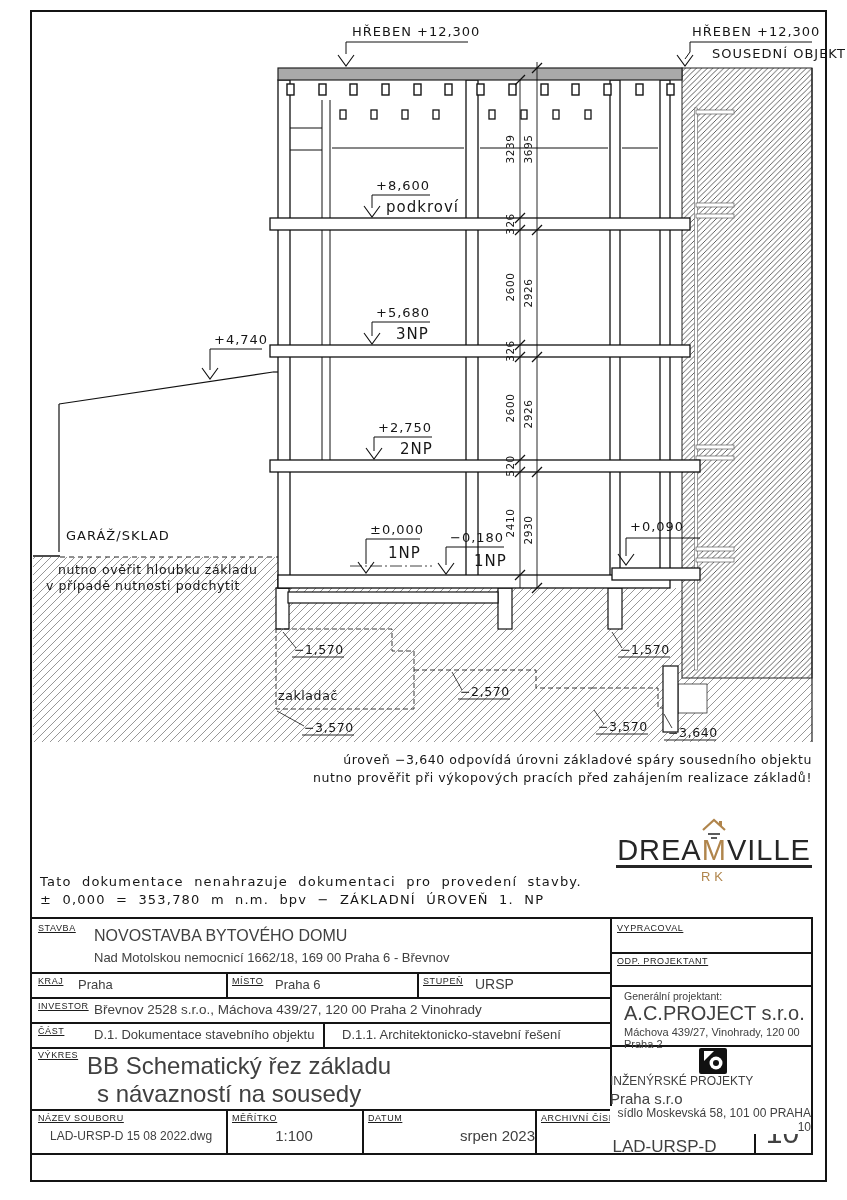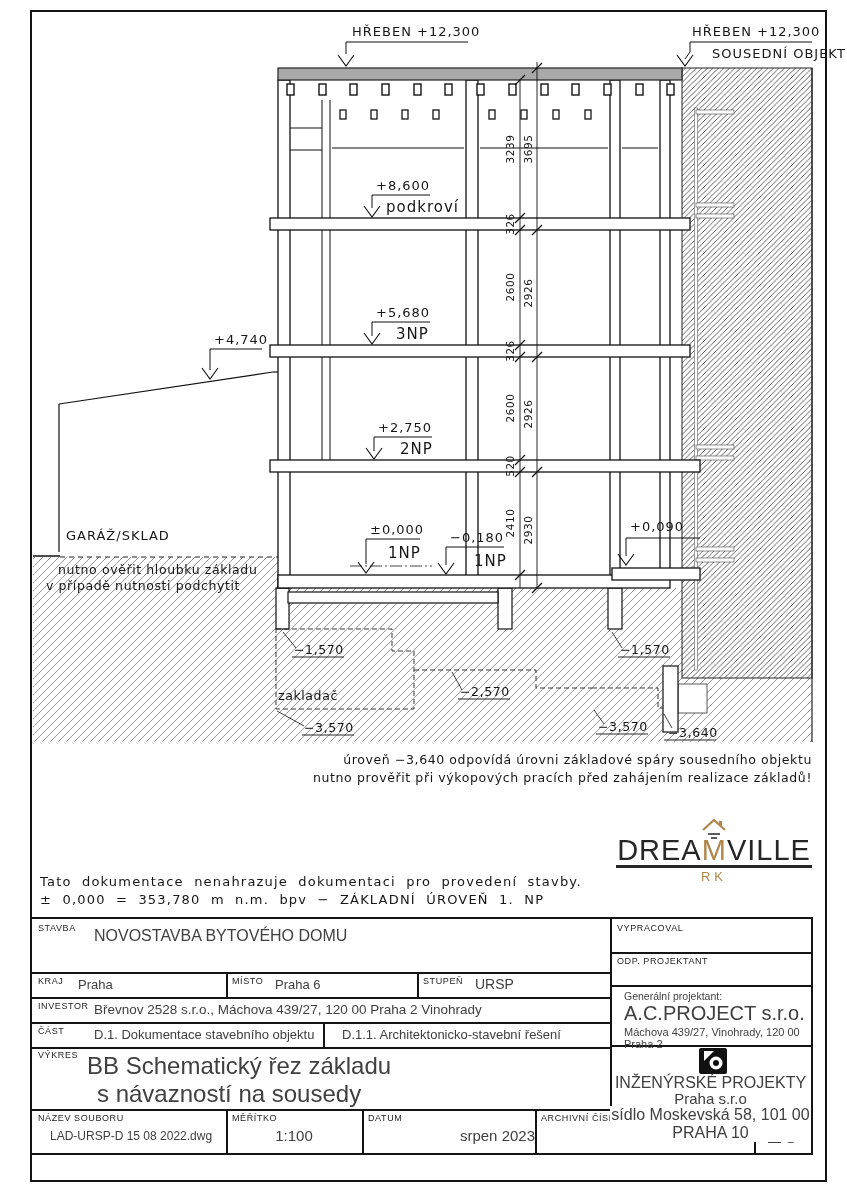--- a/index.html
+++ b/index.html
@@ -16,21 +16,21 @@
   .disc{font-size:13px;letter-spacing:1.2px;word-spacing:5px;}
   
   #brand{left:614px;top:814px;width:200px;height:70px;text-align:center;}
   .brandline{display:inline-block;position:relative;font-size:29px;letter-spacing:1px;color:#262626;border-bottom:3px solid #262626;line-height:1.05;margin-top:21px;padding:0 1px;}
   .brand-m{color:#b0854c;position:relative;}
   .brand-house{position:absolute;left:50%;top:-17px;transform:translateX(-50%);}
   .brandsub{font-size:13px;letter-spacing:4px;color:#b0854c;margin-top:1px;}
   
   #tb{left:30px;top:917px;width:783px;height:238px;border:2px solid #141414;box-sizing:border-box;}
   .ln{position:absolute;background:#141414;}
-  .cl{position:absolute;font-size:9px;letter-spacing:0.6px;color:#1d1d1d;}
+  .cl{position:absolute;font-size:9px;letter-spacing:0.6px;color:#1d1d1d;text-decoration:underline;}
   .cv{position:absolute;color:#404040;}
   .eng-logo{position:absolute;}
 </style>
 </head>
 <body>
 
 <div class="abs" id="page-border"></div>
 
 <svg class="abs" style="left:0;top:0" width="847" height="915" viewBox="0 0 847 915">
   <defs>
@@ -281,20 +281,21 @@
   <div class="ln" style="left:194px;top:53px;width:1.5px;height:25px"></div>
   <div class="ln" style="left:385px;top:53px;width:1.5px;height:25px"></div>
   <div class="ln" style="left:291px;top:103px;width:1.5px;height:25px"></div>
   <div class="ln" style="left:194px;top:190px;width:1.5px;height:44px"></div>
   <div class="ln" style="left:330px;top:190px;width:1.5px;height:44px"></div>
   <div class="ln" style="left:503px;top:190px;width:1.5px;height:44px"></div>
   <div class="ln" style="left:722px;top:190px;width:1.5px;height:44px"></div>
 
   <div class="cl" style="left:6px;top:4px">STAVBA</div>
   <div class="cv" style="left:62px;top:8px;font-size:16px">NOVOSTAVBA BYTOVÉHO DOMU</div>
+  <div class="cv" style="left:62px;top:31px;font-size:13px">Nad Motolskou nemocnicí 1662/18, 169 00 Praha 6 - Břevnov</div>
 
   <div class="cl" style="left:6px;top:57px">KRAJ</div>
   <div class="cv" style="left:46px;top:58px;font-size:13px">Praha</div>
   <div class="cl" style="left:200px;top:57px">MÍSTO</div>
   <div class="cv" style="left:243px;top:58px;font-size:13px">Praha 6</div>
   <div class="cl" style="left:391px;top:57px">STUPEŇ</div>
   <div class="cv" style="left:443px;top:57px;font-size:14px">URSP</div>
 
   <div class="cl" style="left:6px;top:82px">INVESTOR</div>
   <div class="cv" style="left:62px;top:83px;font-size:13.5px">Břevnov 2528 s.r.o., Máchova 439/27, 120 00 Praha 2 Vinohrady</div>
@@ -307,30 +308,30 @@
   <div class="cv" style="left:55px;top:133px;font-size:24px">BB  Schematický řez základu</div>
   <div class="cv" style="left:65px;top:161px;font-size:24px">s návazností na sousedy</div>
 
   <div class="cl" style="left:6px;top:194px">NÁZEV  SOUBORU</div>
   <div class="cv" style="left:18px;top:210px;font-size:12px">LAD-URSP-D 15 08 2022.dwg</div>
   <div class="cl" style="left:200px;top:194px">MĚŘÍTKO</div>
   <div class="cv" style="left:194px;top:208px;width:136px;text-align:center;font-size:15px">1:100</div>
   <div class="cl" style="left:336px;top:194px">DATUM</div>
   <div class="cv" style="left:330px;top:208px;width:173px;text-align:right;font-size:15px">srpen 2023</div>
   <div class="cl" style="left:509px;top:194px">ARCHIVNÍ  ČÍSLO</div>
-  <div class="cv" style="left:503px;top:206px;width:259px;text-align:center;font-size:17px">LAD-URSP-D</div>
+  <div class="cv" style="left:503px;top:218px;width:259px;text-align:center;font-size:17px">LAD-URSP-D</div>
   <div class="cv" style="left:722px;top:197px;width:57px;text-align:center;font-size:30px">10</div>
 
   <div class="cl" style="left:585px;top:4px">VYPRACOVAL</div>
   <div class="cl" style="left:585px;top:37px">ODP.  PROJEKTANT</div>
   <div class="cv" style="left:592px;top:71px;font-size:10.5px">Generální projektant:</div>
   <div class="cv" style="left:592px;top:83px;font-size:20px">A.C.PROJECT s.r.o.</div>
   <div class="cv" style="left:592px;top:107px;font-size:11px">Máchova 439/27, Vinohrady, 120 00 Praha 2</div>
   <svg class="eng-logo" style="left:663px;top:129px" width="36" height="26" viewBox="0 0 36 26">
     <rect x="4" y="0" width="28" height="26" rx="2" fill="#111"></rect>
     <polygon points="9,3 19,3 9,13" fill="#fff"></polygon>
     <circle cx="21" cy="15" r="6.5" fill="#fff"></circle>
     <circle cx="21" cy="15" r="3" fill="#111"></circle>
   </svg>
-  <div class="cv" style="left:578px;top:155px;width:201px;text-align:center;font-size:16px">INŽENÝRSKÉ PROJEKTY</div>
-  <div class="cv" style="left:578px;top:171px;width:201px;text-align:center;font-size:15px">Praha s.r.o</div>
-  <div class="cv" style="left:578px;top:187px;width:201px;text-align:center;font-size:16px;background:#fff">sídlo Moskevská 58, 101 00 PRAHA 10</div>
+  <div class="cv" style="left:578px;top:155px;width:201px;font-size:12px">INŽENÝRSKÉ PROJEKTY</div>
+  <div class="cv" style="left:578px;top:171px;width:201px;font-size:15px">Praha s.r.o</div>
+  <div class="cv" style="left:578px;top:187px;width:201px;text-align:right;font-size:12px;background:#fff">sídlo Moskevská 58, 101 00 PRAHA 10</div>
 </div>
 
 </body></html>

